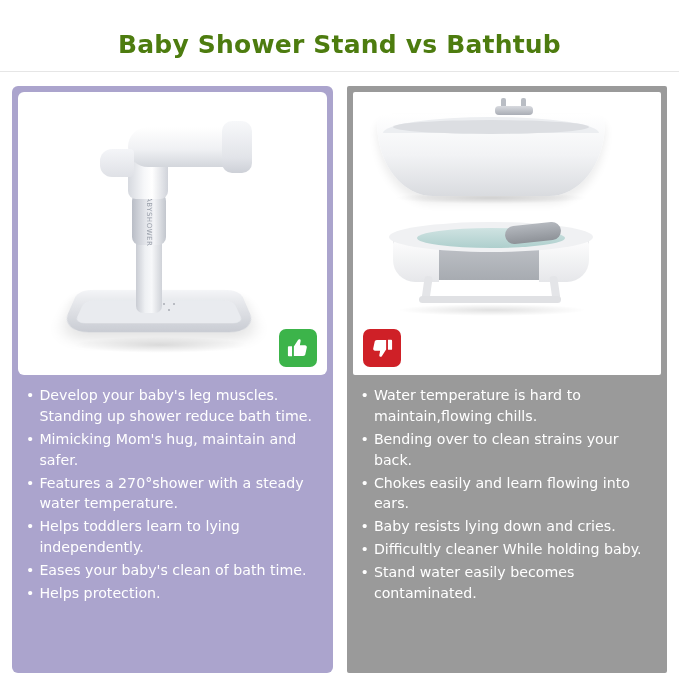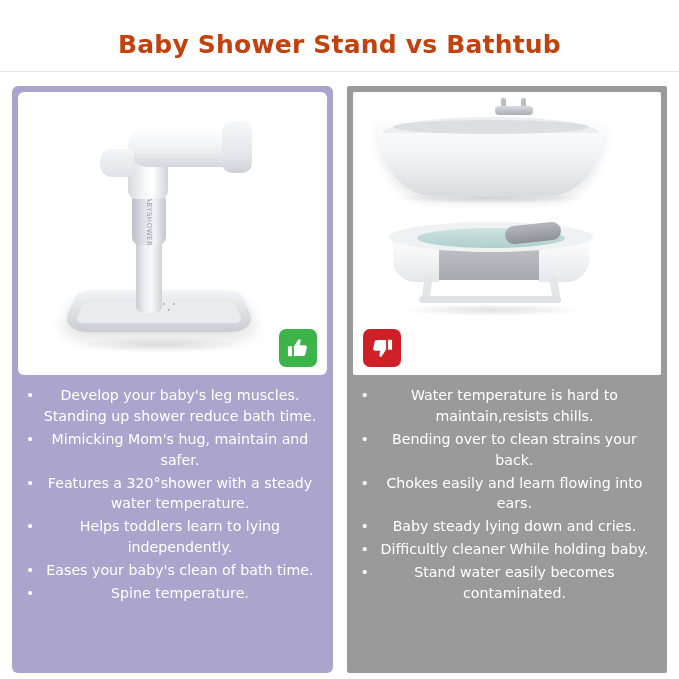--- a/index.html
+++ b/index.html
@@ -13,21 +13,21 @@
     position:relative;
     width:679px;height:679px;
     box-sizing:border-box;
     padding:0;
   }
   .title{
     text-align:center;
     font-family:"DejaVu Sans",sans-serif;
     font-weight:bold;
     font-size:25px;
-    color:#c2410c;
+    color:#4d7c0f;
     letter-spacing:0.2px;
     padding-top:30px;
     padding-bottom:12px;
   }
   .divider{
     width:679px;height:1px;background:#e6e6e6;
   }
   .columns{
     display:flex;
     gap:14px;
@@ -73,21 +73,21 @@
     line-height:1.47;
     margin:0 0 2px 0;
     display:flex;
     align-items:flex-start;
   }
   .bullet .dot{
     flex:0 0 auto;
     margin-right:5px;
     line-height:1.47;
   }
-  .bullet .txt{flex:1 1 auto;text-align:center;}
+  .bullet .txt{flex:1 1 auto;}
 
   
   .badge{
     position:absolute;
     width:38px;height:38px;
     border-radius:7px;
     display:flex;align-items:center;justify-content:center;
   }
   .badge.up{background:#3cb44a;right:10px;bottom:8px;}
   .badge.down{background:#cf2027;left:10px;bottom:8px;}
@@ -290,33 +290,33 @@
         <div class="bullet">
           <span class="dot">•</span>
           <span class="txt">Develop your baby's leg muscles. Standing up shower reduce bath time.</span>
         </div>
         <div class="bullet">
           <span class="dot">•</span>
           <span class="txt">Mimicking Mom's hug, maintain and safer.</span>
         </div>
         <div class="bullet">
           <span class="dot">•</span>
-          <span class="txt">Features a 320°shower with a steady water temperature.</span>
+          <span class="txt">Features a 270°shower with a steady water temperature.</span>
         </div>
         <div class="bullet">
           <span class="dot">•</span>
           <span class="txt">Helps toddlers learn to lying independently.</span>
         </div>
         <div class="bullet">
           <span class="dot">•</span>
           <span class="txt">Eases your baby's clean of bath time.</span>
         </div>
         <div class="bullet">
           <span class="dot">•</span>
-          <span class="txt">Spine temperature.</span>
+          <span class="txt">Helps protection.</span>
         </div>
       </div>
     </div>
 
     <div class="col col-right">
 
       <div class="imgbox">
         <div class="tubwrap">
           <div class="bigshadow"></div>
           <div class="bigtub">
@@ -346,33 +346,33 @@
         <div class="badge down">
           <svg width="22" height="22" viewBox="0 0 24 24" aria-hidden="true">
             <path fill="#ffffff" d="M22 14h-3.5V3H22a1 1 0 0 1 1 1v9a1 1 0 0 1-1 1zm-5.5-.3L11.8 21c-.5.8-1.7.9-2.3.2-.4-.4-.5-1-.4-1.5L10 15H4.4c-1.3 0-2.3-1.2-2-2.5l1.6-7.4C4.2 4 5.2 3.2 6.3 3.2h10.2v10.5z"></path>
           </svg>
         </div>
       </div>
 
       <div class="textbox">
         <div class="bullet">
           <span class="dot">•</span>
-          <span class="txt">Water temperature is hard to maintain,resists chills.</span>
+          <span class="txt">Water temperature is hard to maintain,flowing chills.</span>
         </div>
         <div class="bullet">
           <span class="dot">•</span>
           <span class="txt">Bending over to clean strains your back.</span>
         </div>
         <div class="bullet">
           <span class="dot">•</span>
           <span class="txt">Chokes easily and learn flowing into ears.</span>
         </div>
         <div class="bullet">
           <span class="dot">•</span>
-          <span class="txt">Baby steady lying down and cries.</span>
+          <span class="txt">Baby resists lying down and cries.</span>
         </div>
         <div class="bullet">
           <span class="dot">•</span>
           <span class="txt">Difficultly cleaner While holding baby.</span>
         </div>
         <div class="bullet">
           <span class="dot">•</span>
           <span class="txt">Stand water easily becomes contaminated.</span>
         </div>
       </div>

